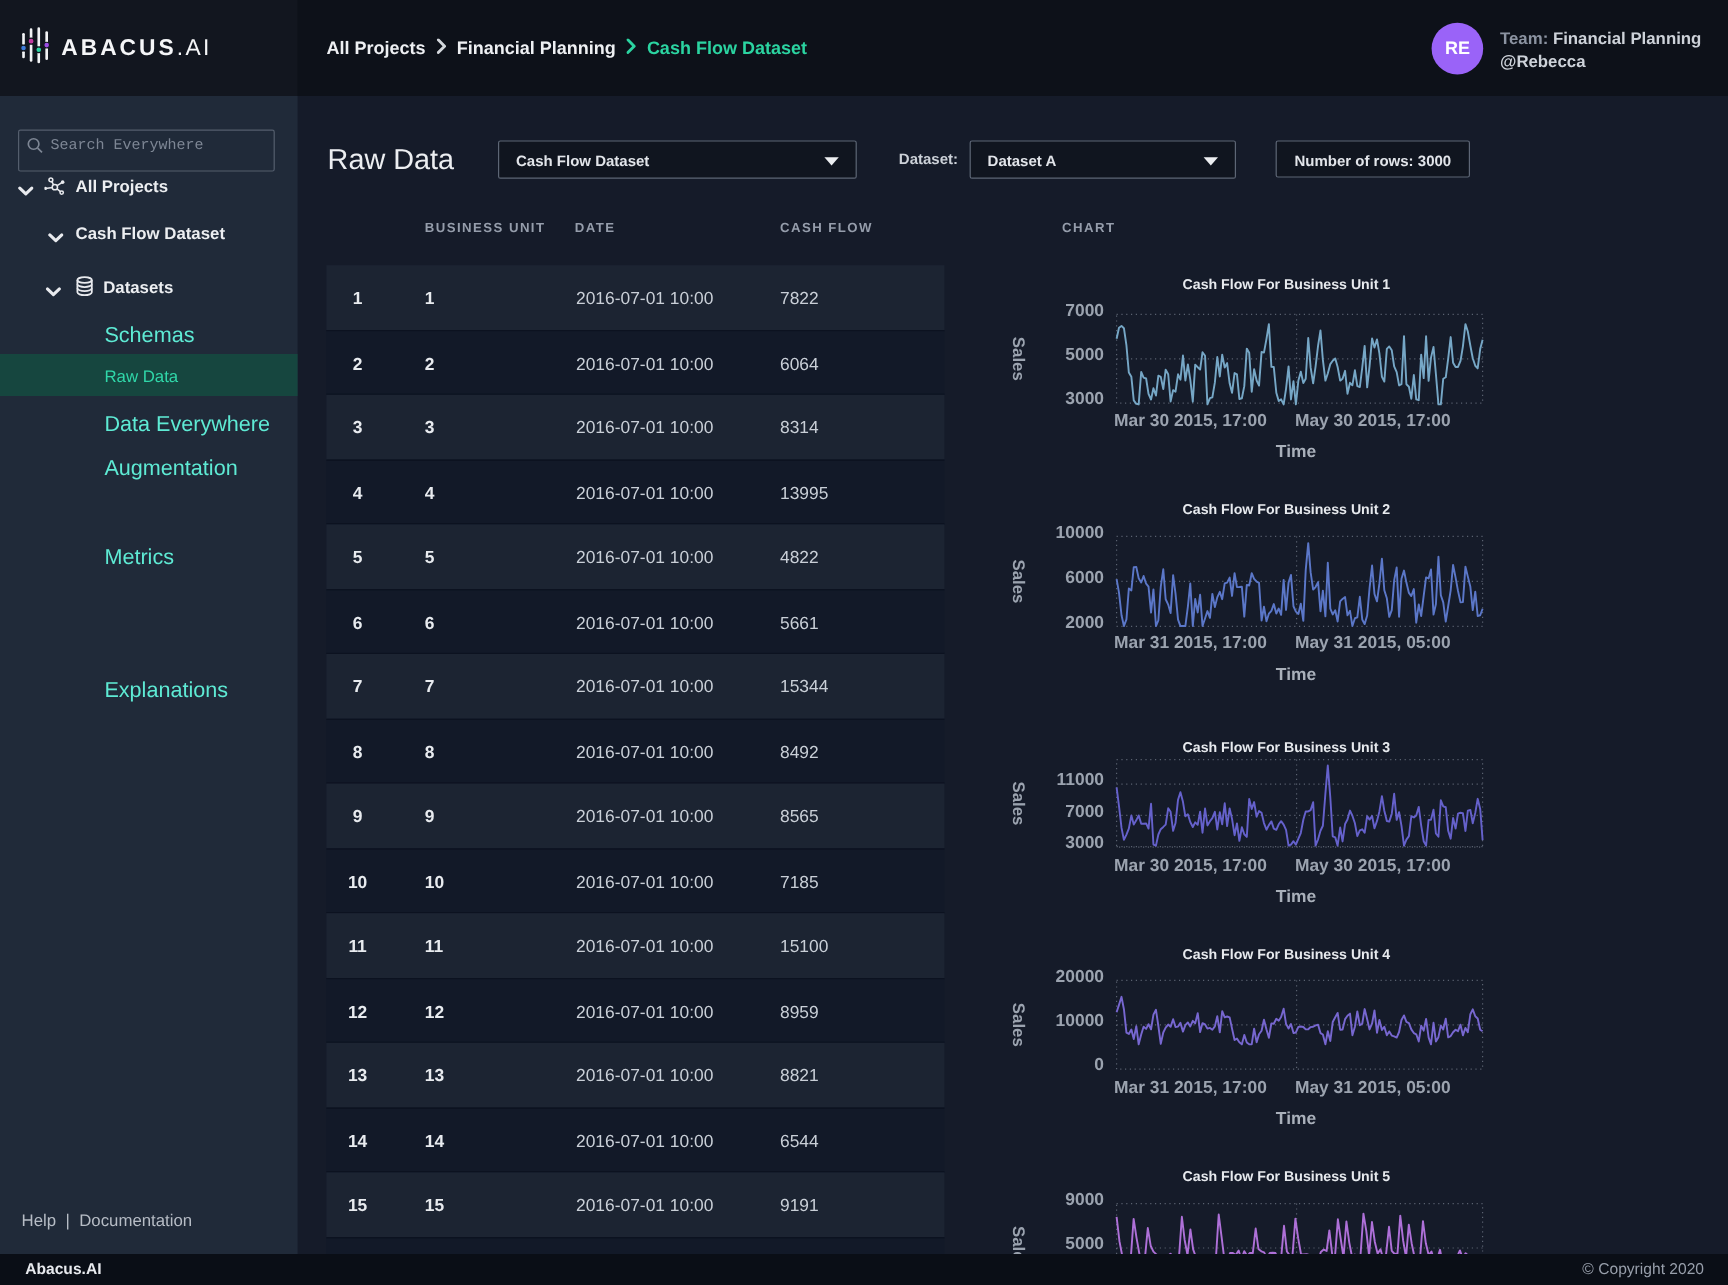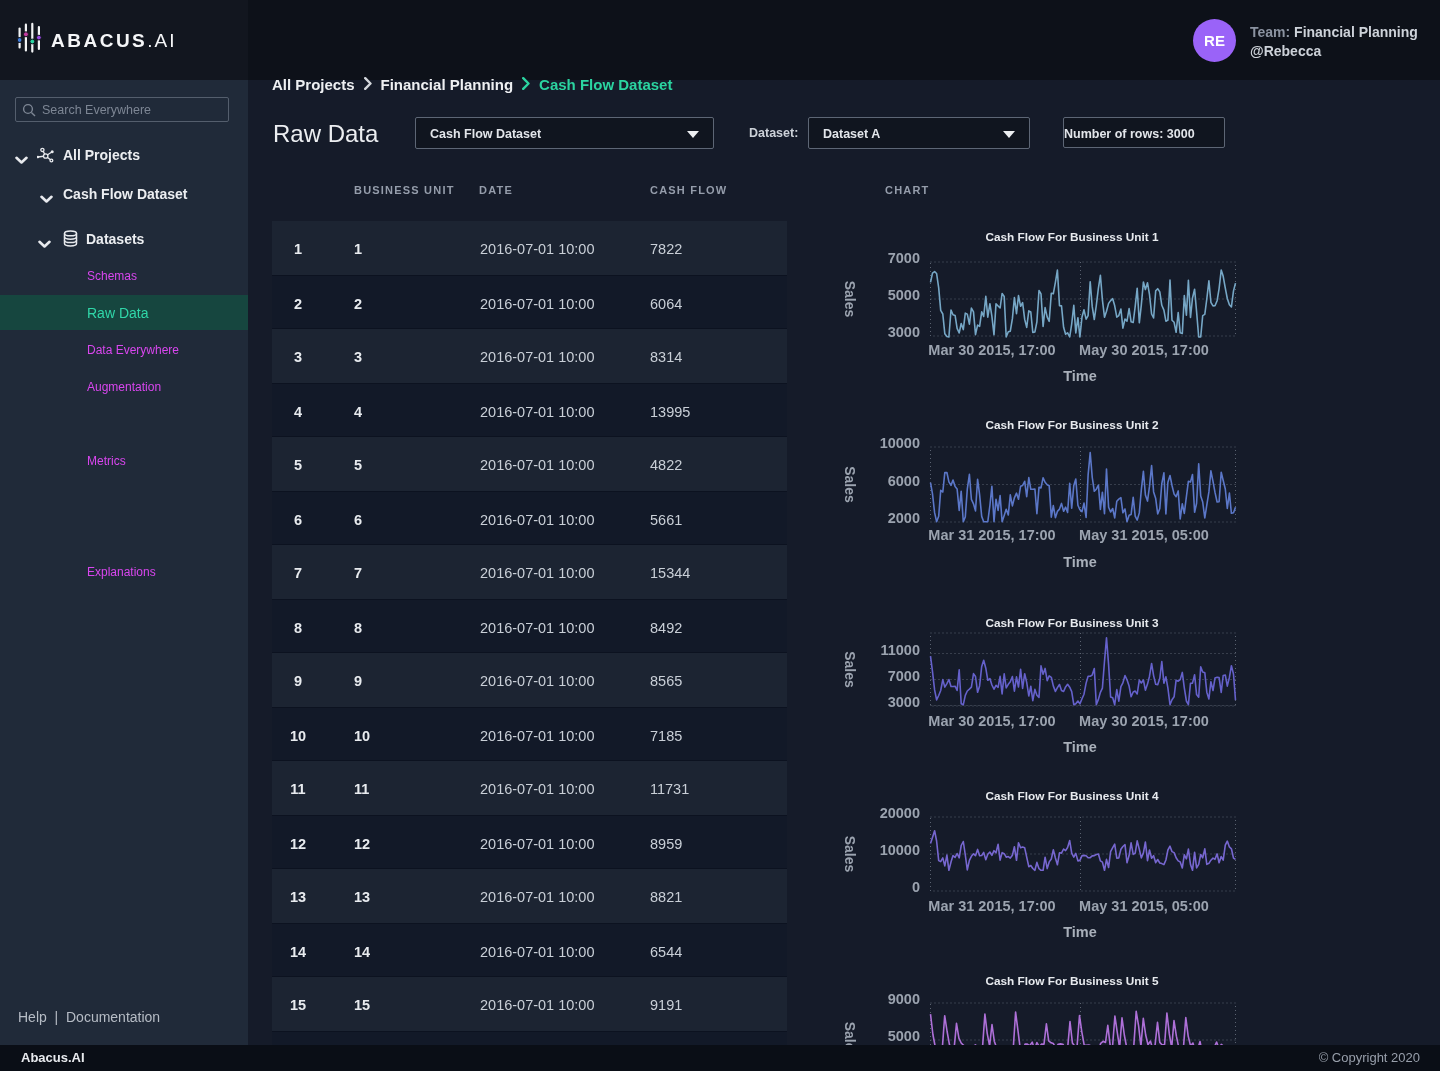--- a/index.html
+++ b/index.html
@@ -1,50 +1,50 @@
 <!DOCTYPE html>
 <html><head><meta charset="utf-8">
 <style>
 * { margin:0; padding:0; box-sizing:border-box; }
 svg { font-family:"Liberation Sans", sans-serif; }
 html,body { width:1440px; height:1071px; overflow:hidden; background:#151b29; font-family:"Liberation Sans", sans-serif; }
 #topbar { position:absolute; left:0; top:0; width:1440px; height:80px; background:#0d1119; }
 #topbar .lseg { position:absolute; left:0; top:0; width:248px; height:80px; background:#12161f; }
 #logotext { position:absolute; left:51px; top:30px; font-size:19px; font-weight:bold; color:#f5f6f8; letter-spacing:2.5px; }
 #logotext .ai { font-weight:normal; letter-spacing:2px; }
-#crumbs { position:absolute; left:272px; top:32px; font-size:15px; font-weight:bold; color:#eef0f3;margin-top:44px; }
+#crumbs { position:absolute; left:272px; top:32px; font-size:15px; font-weight:bold; color:#eef0f3; }
 #crumbs .sep { padding:0 9px; }
 #crumbs .sepg { padding:0 9px; }
 #crumbs .grn { color:#2bd4a1; }
 #avatar { position:absolute; left:1193px; top:19px; width:43px; height:43px; border-radius:50%; background:#9a63f8; color:#fff; font-size:15px; font-weight:bold; text-align:center; line-height:43px; }
 #teaml1 { position:absolute; left:1250px; top:24px; font-size:14px; font-weight:bold; color:#cdd2d9; }
 #teaml1 .tg { color:#8b93a1; }
 #teaml2 { position:absolute; left:1250px; top:43px; font-size:14px; font-weight:bold; color:#cdd2d9; }
 #sidebar { position:absolute; left:0; top:80px; width:248px; height:965px; background:#202a39; }
-#search { position:absolute; left:15px; top:17px; width:214px; height:25px; border:1px solid #545e6d; border-radius:2px; }
+#search { position:absolute; left:15px; top:28px; width:214px; height:35px; border:1px solid #545e6d; border-radius:2px;font-family:Liberation Mono, monospace; }
 #search .ph { position:absolute; left:26px; top:5px; font-size:12.5px; color:#7d8694; }
 #search svg { position:absolute; left:6px; top:5px; }
 .nrow { position:absolute; left:0; width:248px; height:26px; }
 .nrow .chev { position:absolute; top:9px; }
 .nrow .nico { position:absolute; top:2px; }
 .nb { position:absolute; top:5px; font-size:14px; font-weight:bold; color:#eceef1; }
-.nt { position:absolute; top:5px; font-size:12px; color:#d946ef; }
+.nt { position:absolute; top:5px; font-size:18px; color:#5eead4; }
 .ntg { position:absolute; top:10px; font-size:14px; color:#30d7a9; }
 .hl { position:absolute; left:0; top:215px; width:248px; height:35px; background:#16463f; }
 #helpline { position:absolute; left:18px; top:929px; font-size:14px; color:#b6bcc5; }
 #footer { position:absolute; left:0; top:1045px; width:1440px; height:26px; background:#0a0e16; z-index:30; }
 #footer .fl { position:absolute; left:21px; top:5px; font-size:13px; font-weight:bold; color:#e8eaee; }
 #footer .fr { position:absolute; right:20px; top:5px; font-size:13px; color:#989fab; }
 #rawtitle { position:absolute; left:273px; top:120px; font-size:24px; color:#eceef1; }
 .dd { position:absolute; top:117px; height:32px; border:1px solid #5d6675; border-radius:2px; background:#10151f; }
 .dd .dt { position:absolute; left:14px; top:9px; font-size:12.5px; font-weight:bold; color:#e2e5ea; }
 .dd .caret { position:absolute; width:0; height:0; border-left:6px solid transparent; border-right:6px solid transparent; border-top:7.5px solid #eceef1; top:13px; }
 #dslabel { position:absolute; left:749px; top:126px; font-size:12.5px; font-weight:bold; color:#ccd1d8; }
 #numbox { position:absolute; left:1063px; top:117px; width:162px; height:31px; border:1px solid #5d6675; border-radius:2px; background:#10151f; }
-#numbox span { position:absolute; left:0; width:100%; text-align:left; top:9px; font-size:12.5px; font-weight:bold; color:#e2e5ea; }
+#numbox span { position:absolute; left:0; width:100%; text-align:center; top:9px; font-size:12.5px; font-weight:bold; color:#e2e5ea; }
 .thead { position:absolute; top:184px; font-size:11px; font-weight:bold; letter-spacing:1.2px; color:#959dab; }
 #tbl { position:absolute; left:272px; top:221px; width:515px; }
 .trow { position:relative; width:515px; height:54px; }
 .trow.odd { background:#1c2432; }
 .trow.even { background:#121928; border-top:1px solid #0c1220; border-bottom:1px solid #0c1220; }
 .trow div { position:absolute; top:20px; font-size:14.5px; }
 .c0 { left:0; width:52px; text-align:center; font-weight:bold; color:#e8ebef; }
 .c1 { left:82px; font-weight:bold; color:#e8ebef; }
 .c2 { left:208px; color:#c9cfd7; }
 .c3 { left:378px; color:#c9cfd7; }
@@ -222,21 +222,21 @@
 <div class="trow even">
       <div class="c0">10</div>
       <div class="c1">10</div>
       <div class="c2">2016-07-01 10:00</div>
       <div class="c3">7185</div>
     </div>
 <div class="trow odd">
       <div class="c0">11</div>
       <div class="c1">11</div>
       <div class="c2">2016-07-01 10:00</div>
-      <div class="c3">11731</div>
+      <div class="c3">15100</div>
     </div>
 <div class="trow even">
       <div class="c0">12</div>
       <div class="c1">12</div>
       <div class="c2">2016-07-01 10:00</div>
       <div class="c3">8959</div>
     </div>
 <div class="trow odd">
       <div class="c0">13</div>
       <div class="c1">13</div>

